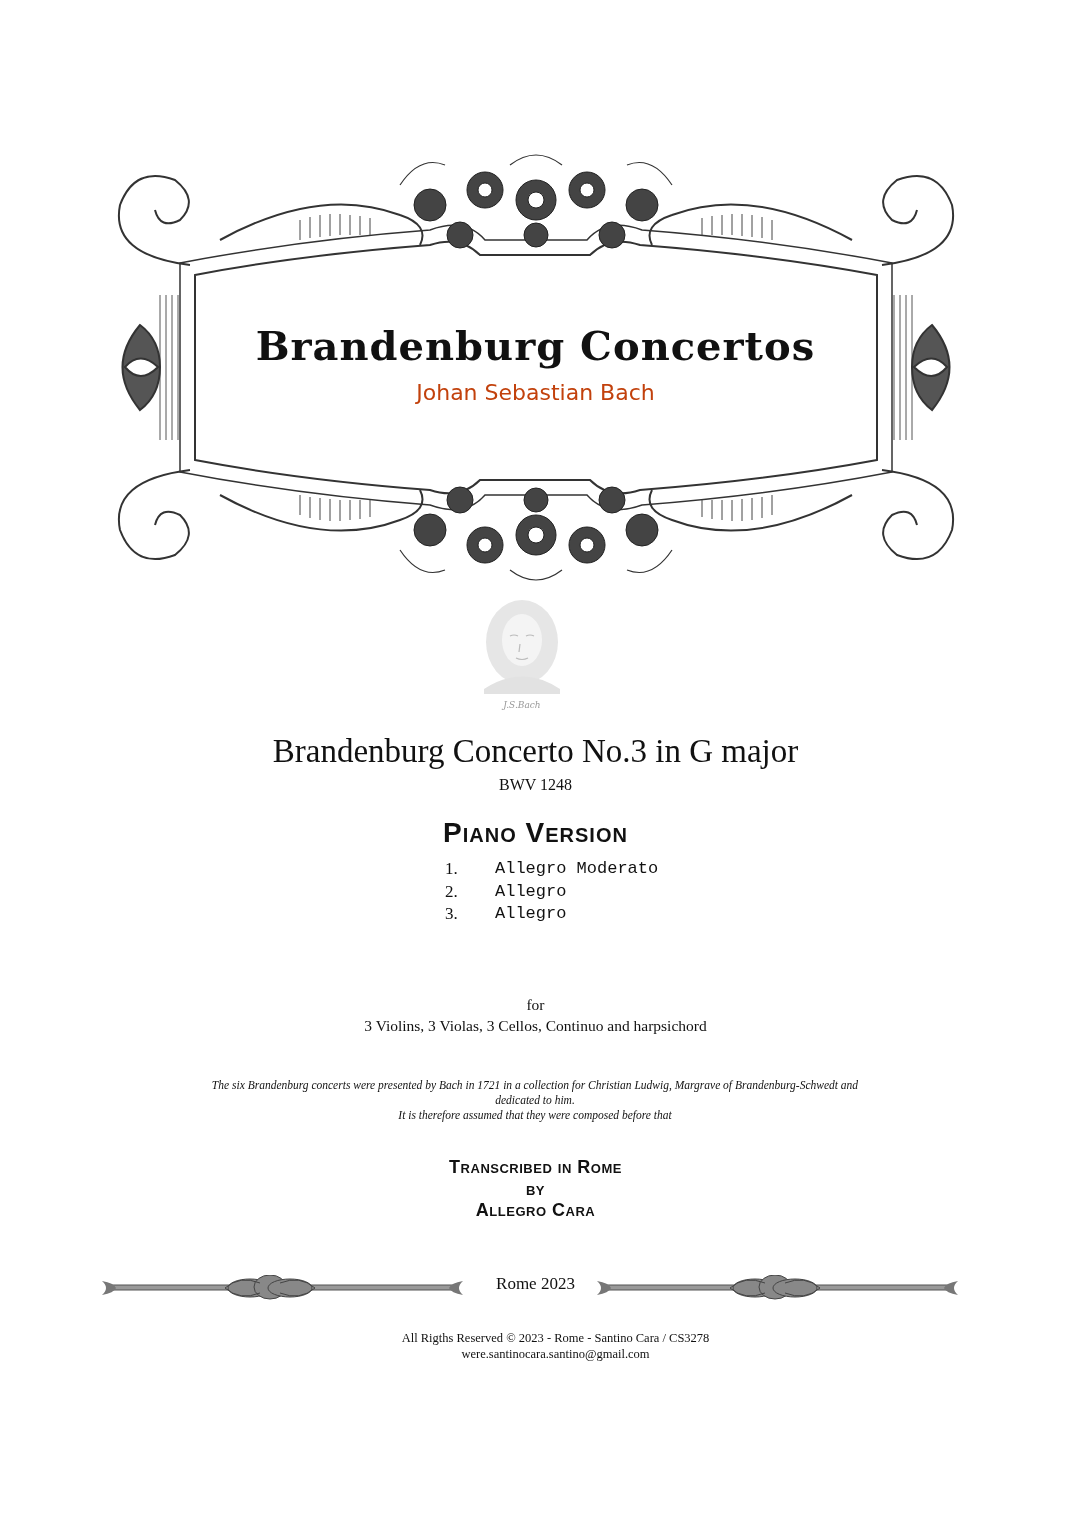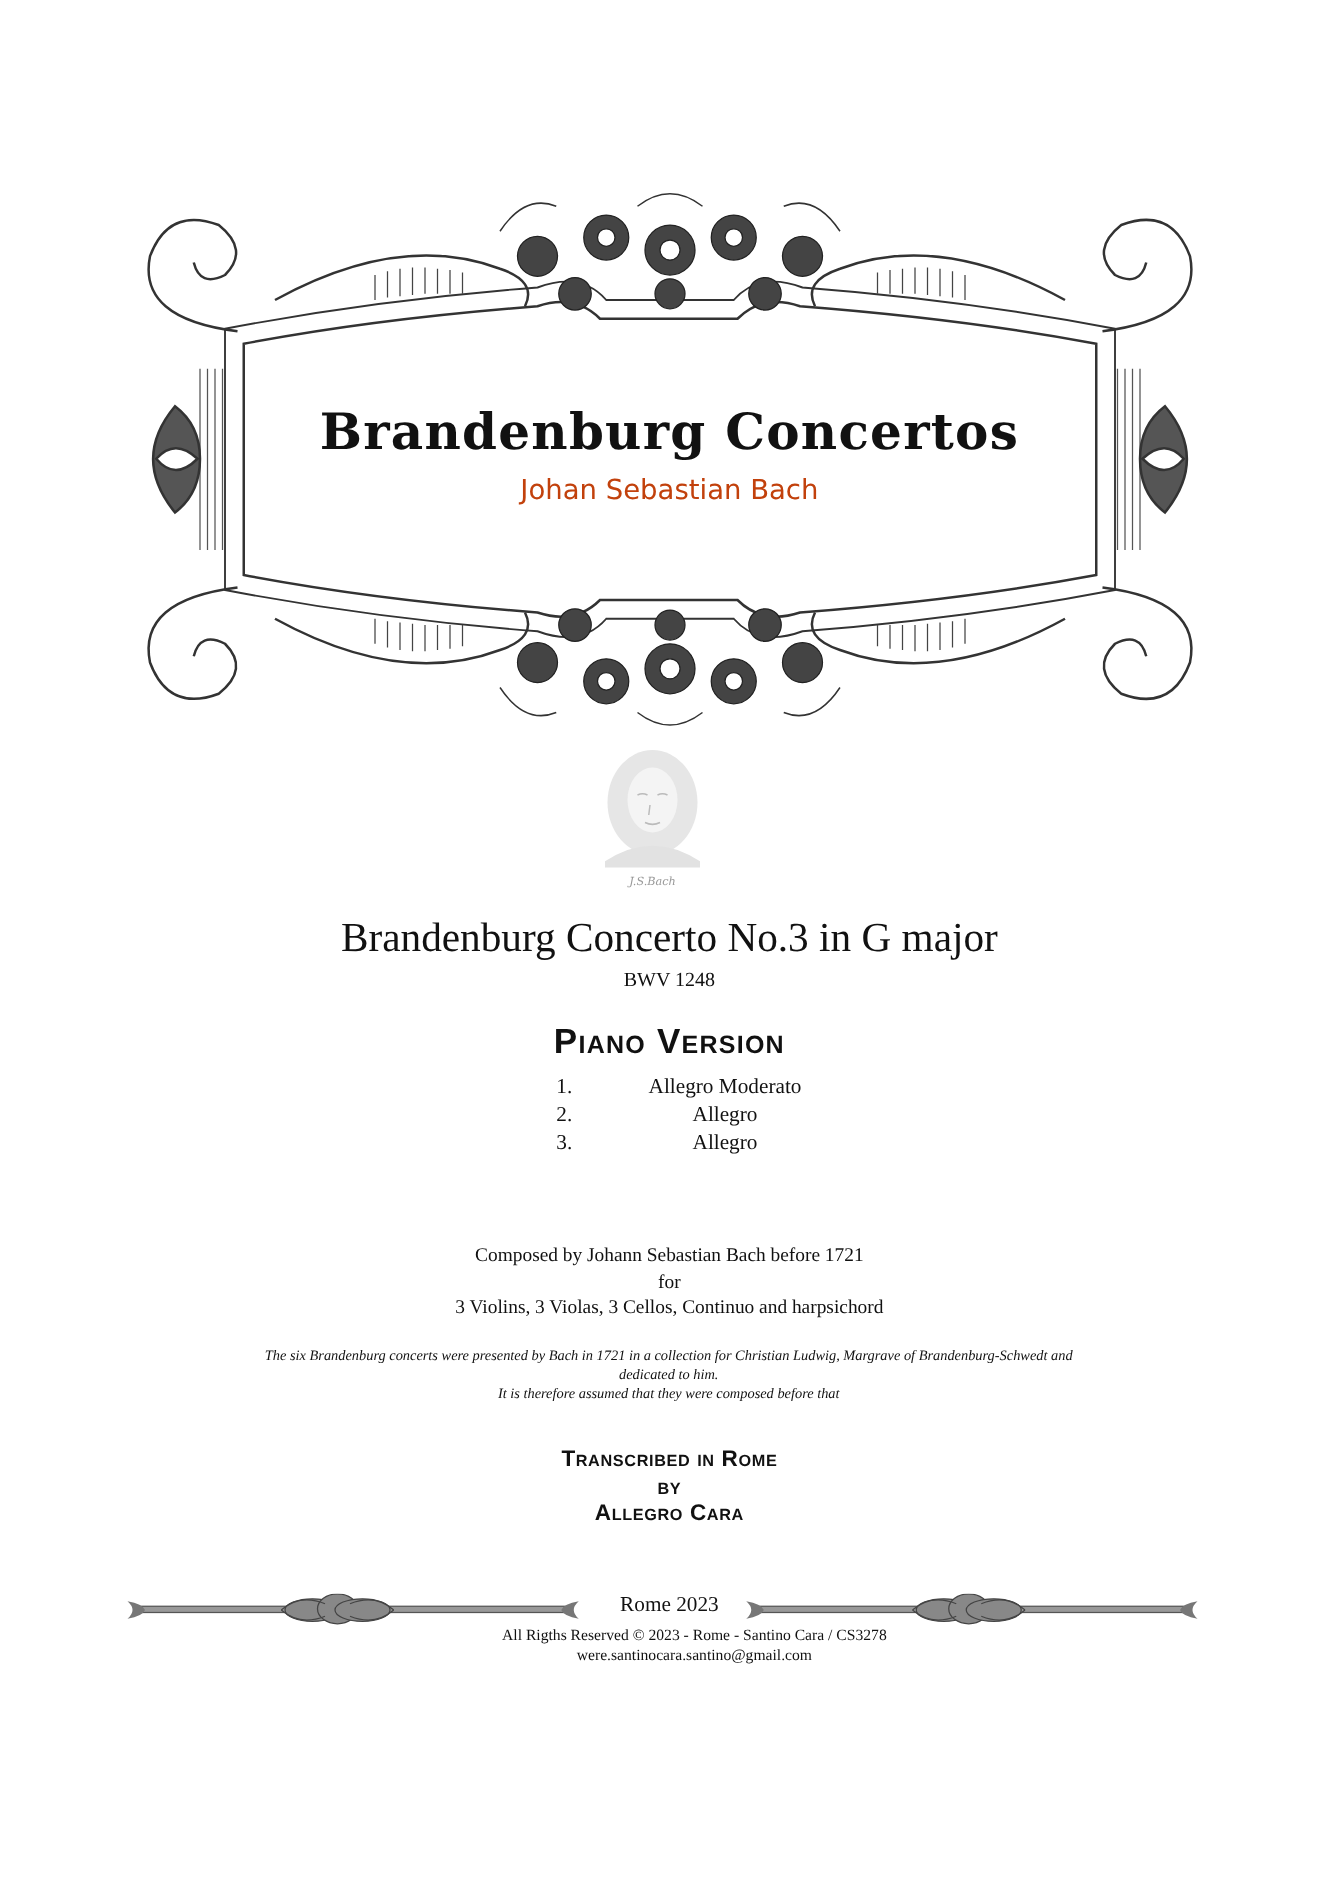--- a/index.html
+++ b/index.html
@@ -14,32 +14,32 @@
 
   #portrait { left: 472px; top: 594px; width: 100px; height: 118px; }
 
   .main-title { top: 733px; font-size: 33px; }
   .bwv { top: 776px; font-size: 16px; }
   .version { top: 797px; font-family: "Liberation Sans", sans-serif; font-weight: bold; font-size: 28px; font-variant: small-caps; letter-spacing: 1px; margin-top: 20px; }
 
   .movements { top: 858px; left: 445px; width: 260px; font-size: 17px; line-height: 22.5px; }
   .mv-row { display: flex; }
   .mv-num { width: 50px; }
-  .mv-name { width: 170px; text-align: center; }
+  .mv-name { width: 170px; text-align: left; font-family: Liberation Mono, monospace; }
 
   .composed { top: 995px; font-size: 15.5px; line-height: 20.5px; }
   .note { top: 1078px; left: 120px; width: 830px; text-align: center; font-style: italic; font-size: 11.5px; line-height: 15px; }
 
   .transcribed { top: 1157px; font-family: "Liberation Sans", sans-serif; font-weight: bold; font-variant: small-caps; font-size: 18px; line-height: 21.5px; letter-spacing: 0.5px; }
 
   .divider { top: 1275px; height: 26px; }
   #div-left { left: 100px; width: 365px; }
   #div-right { left: 595px; width: 365px; }
   .rome { top: 1274px; font-size: 17px; }
-  .rights { top: 1301px; font-size: 12.5px; line-height: 15.5px; margin-left: 40px; }
+  .rights { top: 1331px; font-size: 12.5px; line-height: 15.5px; margin-left: 40px; }
 </style>
 </head>
 <body>
 
 <svg id="frame" class="abs" viewBox="0 0 872 445" fill="none" stroke="#333" stroke-width="2">
 
   <path d="M95 130 Q 200 110 330 100 Q 360 90 380 110 L 490 110 Q 510 90 540 100 Q 670 110 777 130 L 777 315 Q 670 335 540 345 Q 510 355 490 335 L 380 335 Q 360 355 330 345 Q 200 335 95 315 Z"></path>
   <path d="M80 118 Q 200 95 330 85 Q 365 72 385 95 L 487 95 Q 507 72 542 85 Q 672 95 792 118 L 792 327 Q 672 350 542 360 Q 507 373 487 350 L 385 350 Q 365 373 330 360 Q 200 350 80 327 Z" stroke-width="1.5"></path>
 
   <g stroke="#555" stroke-width="1">
@@ -135,21 +135,20 @@
     <span class="mv-num">2.</span>
     <span class="mv-name">Allegro</span>
   </div>
   <div class="mv-row">
     <span class="mv-num">3.</span>
     <span class="mv-name">Allegro</span>
   </div>
 </div>
 
 <div class="abs center composed">
-  <div>Composed by Johann Sebastian Bach before 1721</div>
   <div>for</div>
   <div>3 Violins, 3 Violas, 3 Cellos, Continuo and harpsichord</div>
 </div>
 
 <div class="abs note">
   <div>The six Brandenburg concerts were presented by Bach in 1721 in a collection for Christian Ludwig, Margrave of Brandenburg-Schwedt and</div>
   <div>dedicated to him.</div>
   <div>It is therefore assumed that they were composed before that</div>
 </div>
 

